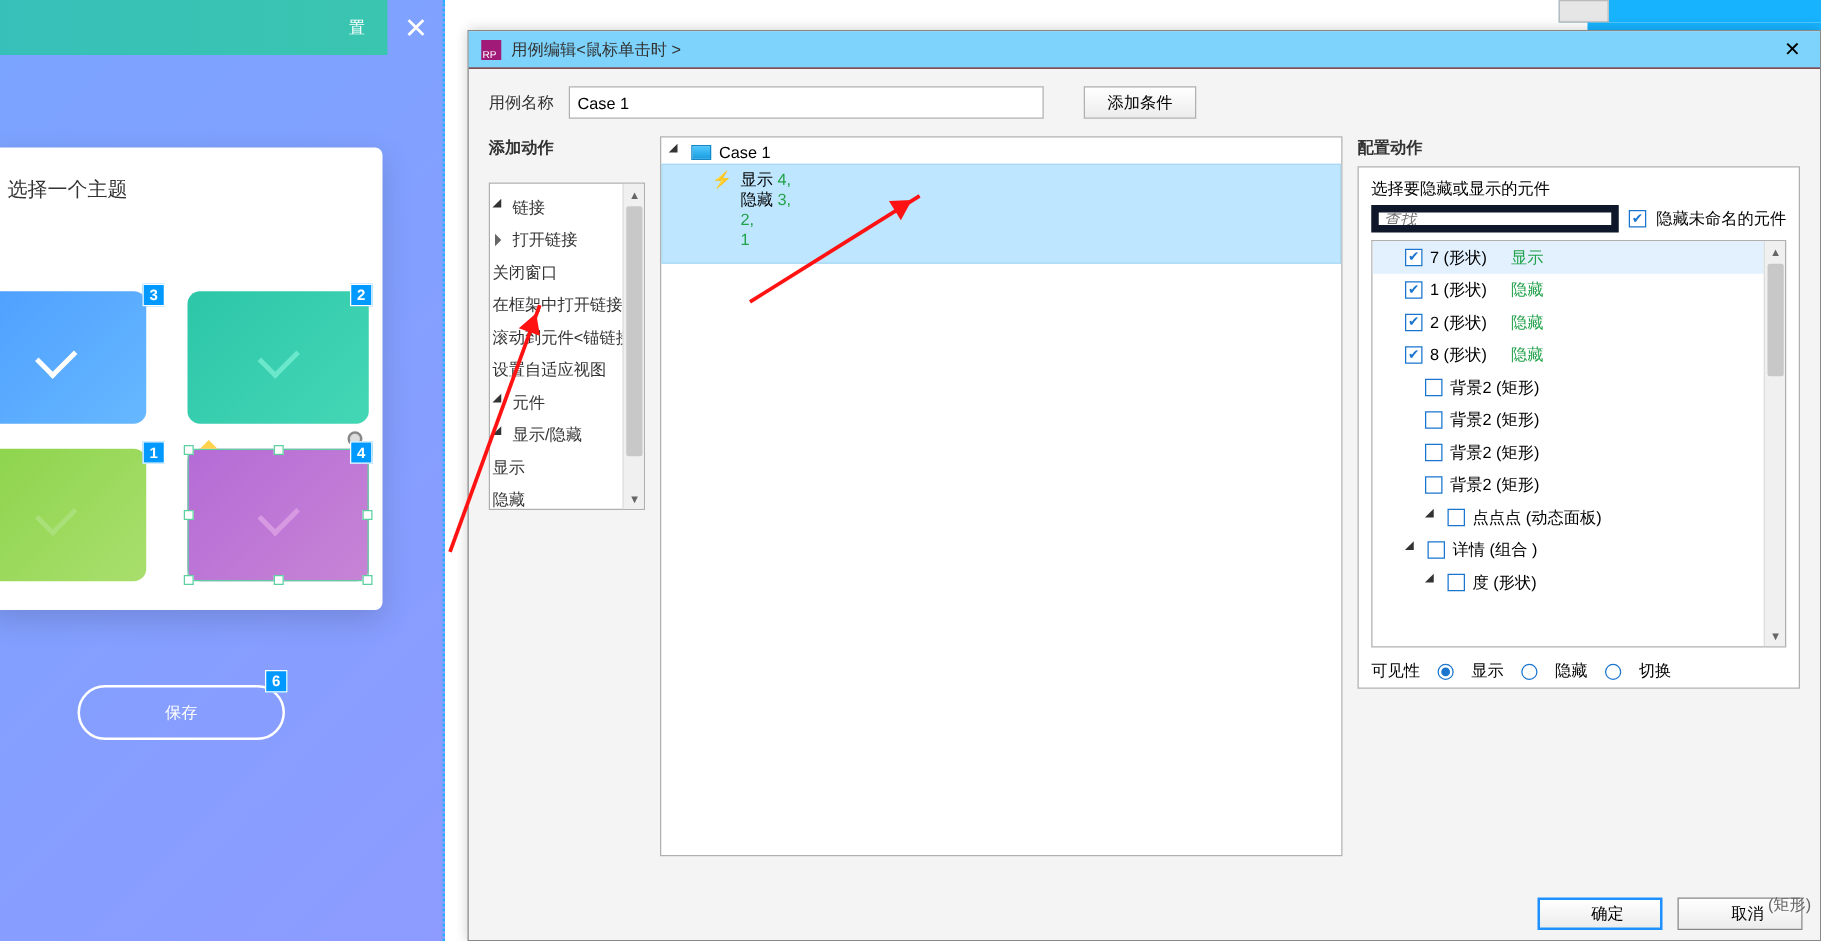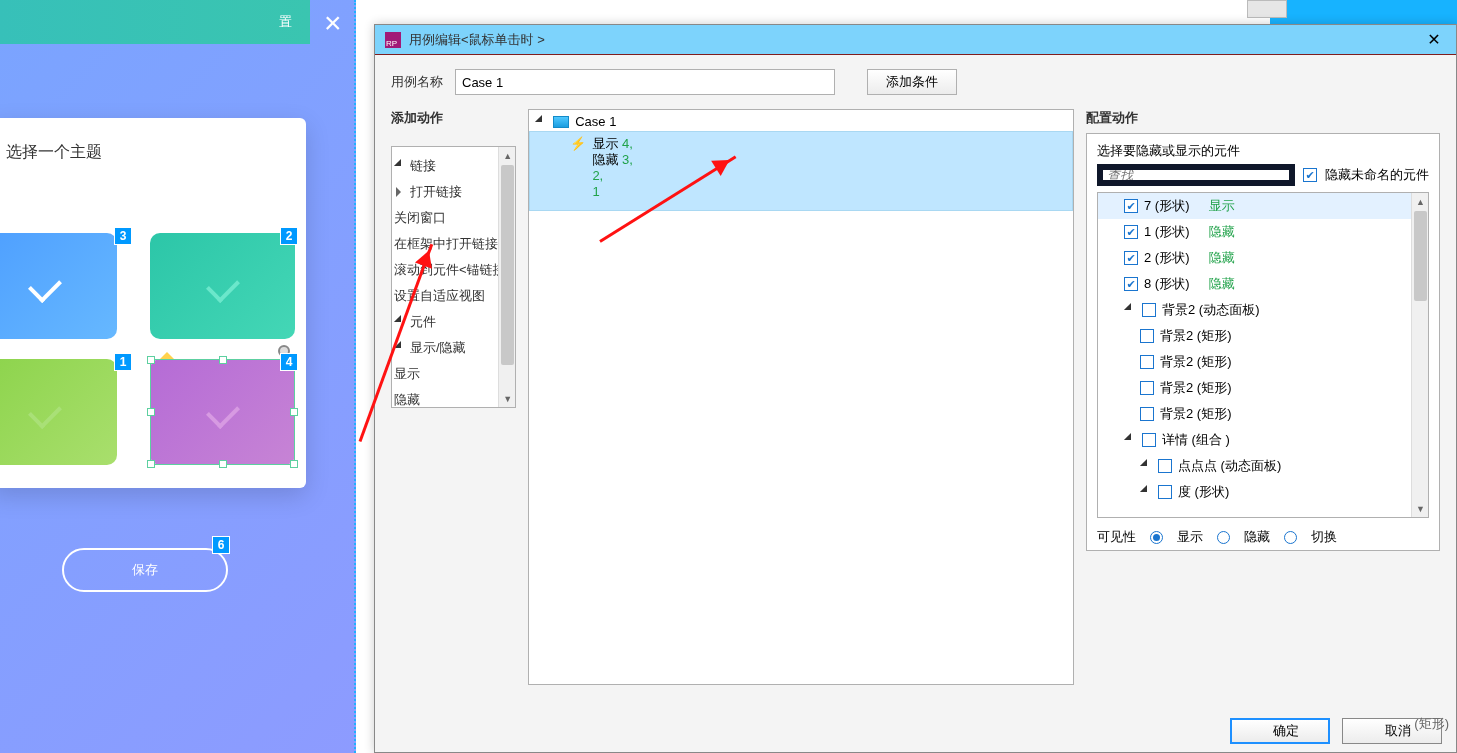--- a/index.html
+++ b/index.html
@@ -283,50 +283,45 @@
             <span class="chk on"></span>
             <span>隐藏未命名的元件</span>
           </div>
 
           <div class="itemlist">
             <div id="rows">
                 <div class="row pad1 sel"><span class="chk on"></span><span>7 (形状)</span>&nbsp;&nbsp;<span class="green">显示</span></div>
                 <div class="row pad1"><span class="chk on"></span><span>1 (形状)</span>&nbsp;&nbsp;<span class="green">隐藏</span></div>
                 <div class="row pad1"><span class="chk on"></span><span>2 (形状)</span>&nbsp;&nbsp;<span class="green">隐藏</span></div>
                 <div class="row pad1"><span class="chk on"></span><span>8 (形状)</span>&nbsp;&nbsp;<span class="green">隐藏</span></div>
+                <div class="row pad2">
+                  <span class="chk"></span>
+                  <span>背景2 (矩形)</span>
+                </div>
+                <div class="row pad2">
+                  <span class="chk"></span>
+                  <span>背景2 (矩形)</span>
+                </div>
+                <div class="row pad2">
+                  <span class="chk"></span>
+                  <span>背景2 (矩形)</span>
+                </div>
+                <div class="row pad2">
+                  <span class="chk"></span>
+                  <span>背景2 (矩形)</span>
+                </div>
+                <div class="row pad2">
+                  <span class="arrw open"></span>
+                  <span class="chk"></span>
+                  <span>点点点 (动态面板)</span>
+                </div>
                 <div class="row pad1">
                   <span class="arrw open"></span>
                   <span class="chk"></span>
-                  <span>背景2 (动态面板)</span>
-                </div>
-                <div class="row pad2">
-                  <span class="chk"></span>
-                  <span>背景2 (矩形)</span>
-                </div>
-                <div class="row pad2">
-                  <span class="chk"></span>
-                  <span>背景2 (矩形)</span>
-                </div>
-                <div class="row pad2">
-                  <span class="chk"></span>
-                  <span>背景2 (矩形)</span>
-                </div>
-                <div class="row pad2">
-                  <span class="chk"></span>
-                  <span>背景2 (矩形)</span>
-                </div>
-                <div class="row pad1">
-                  <span class="arrw open"></span>
-                  <span class="chk"></span>
                   <span>详情 (组合 )</span>
-                </div>
-                <div class="row pad2">
-                  <span class="arrw open"></span>
-                  <span class="chk"></span>
-                  <span>点点点 (动态面板)</span>
                 </div>
                 <div class="row pad2">
                   <span class="arrw open"></span>
                   <span class="chk"></span>
                   <span>度 (形状)</span>
                 </div>
               </div>
             <div class="vscroll">
               <span class="arr" style="top:0">▲</span>
               <div class="thumb" style="top:18px;height:90px"></div>

